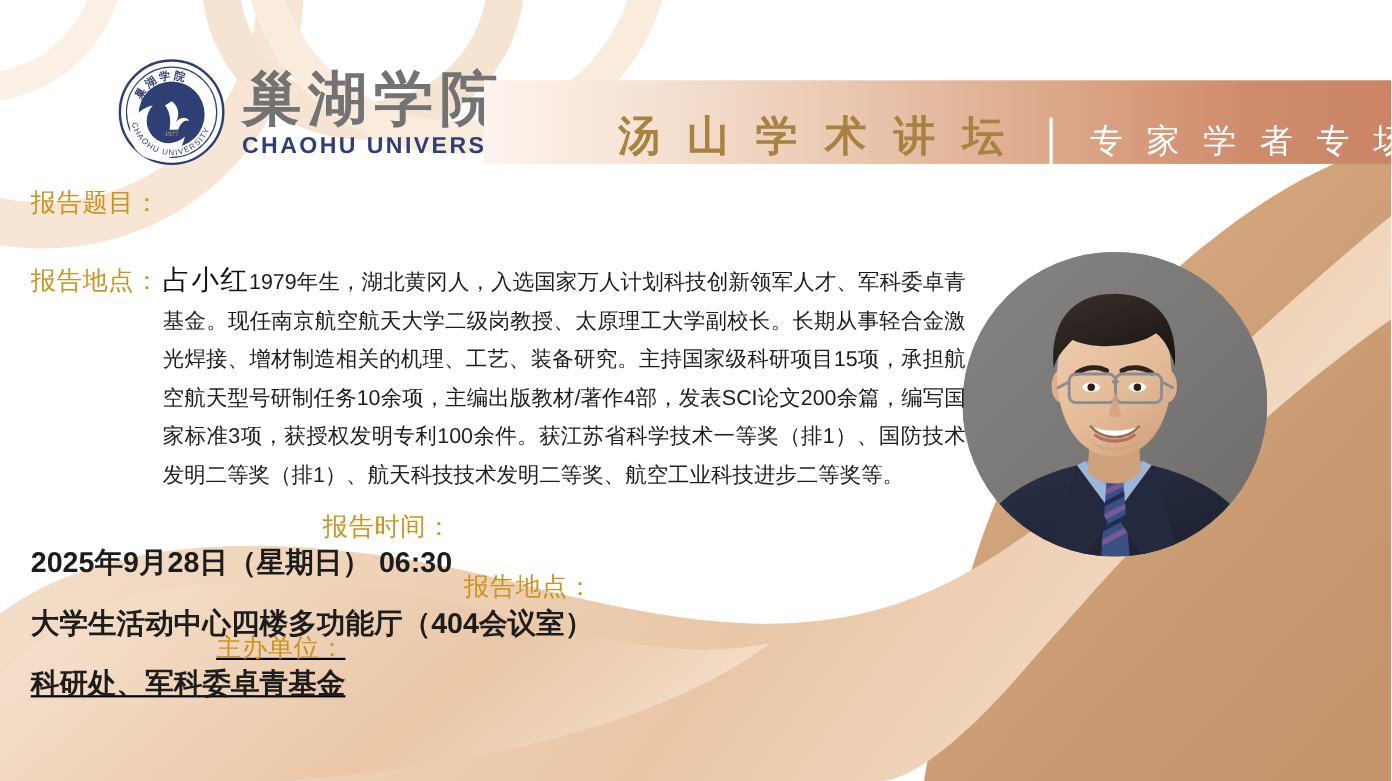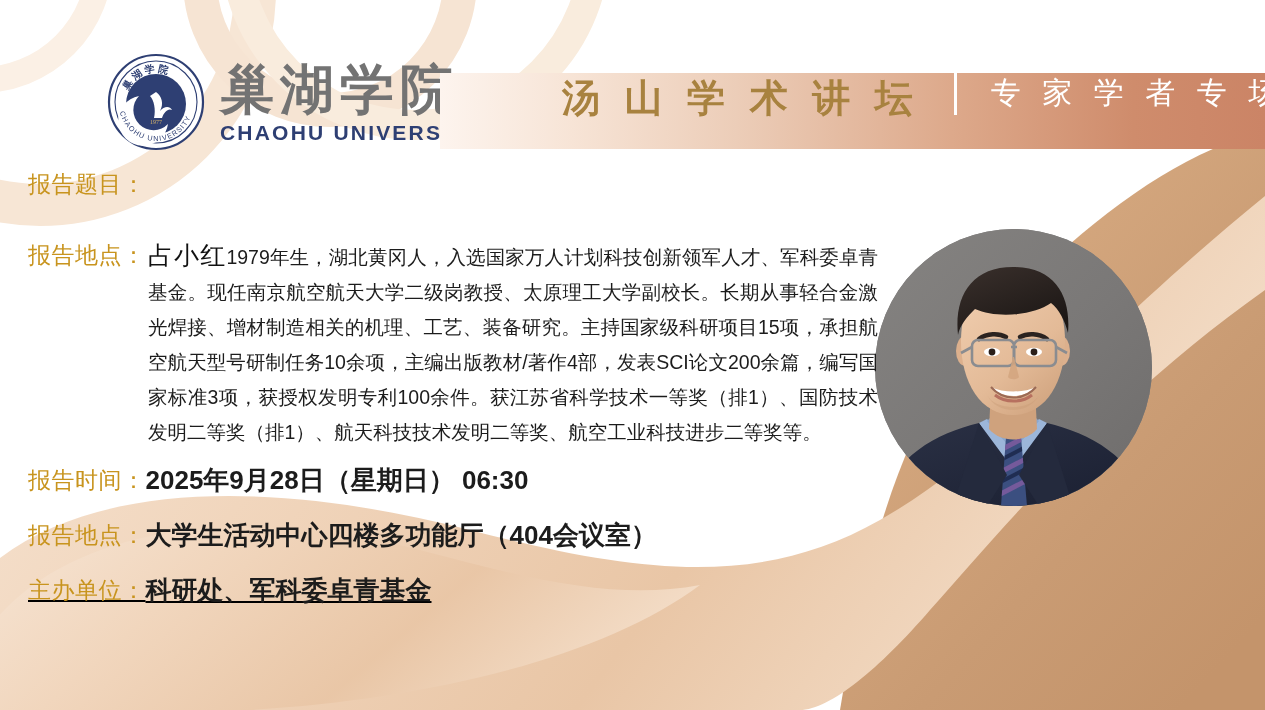--- a/index.html
+++ b/index.html
@@ -81,21 +81,21 @@
     width: 825px;
     height: 76px;
     background: linear-gradient(to right,
                 #fdf4ee 0%,
                 #f7e4d6 16%,
                 #eccdb8 36%,
                 #dda98b 62%,
                 #cf8c6c 84%,
                 #cb8466 100%);
     display: flex;
-    align-items: flex-start;
+    align-items: flex-end;
     z-index: 6;
   }
   .banner-main {
     font-family: "Liberation Sans", sans-serif;
     font-size: 38px;
     font-weight: bold;
     color: #a8823f;
     letter-spacing: 7px;
     margin-left: 122px;
     white-space: nowrap;
@@ -121,22 +121,23 @@
     position: absolute;
     left: 0;
     top: 160px;
     width: 1265px;
     z-index: 10;
   }
 
   .row {
     position: absolute;
     display: flex;
-    align-items: center;
+    align-items: flex-end;
     white-space: nowrap;
+    flex-direction: column;
   }
   .field-label {
     font-family: "Liberation Sans", sans-serif;
     font-size: 23px;
     color: #c8941e;
     letter-spacing: 0.5px;
     flex: none;
   }
   .field-value-bold {
     font-family: "Liberation Sans", sans-serif;

